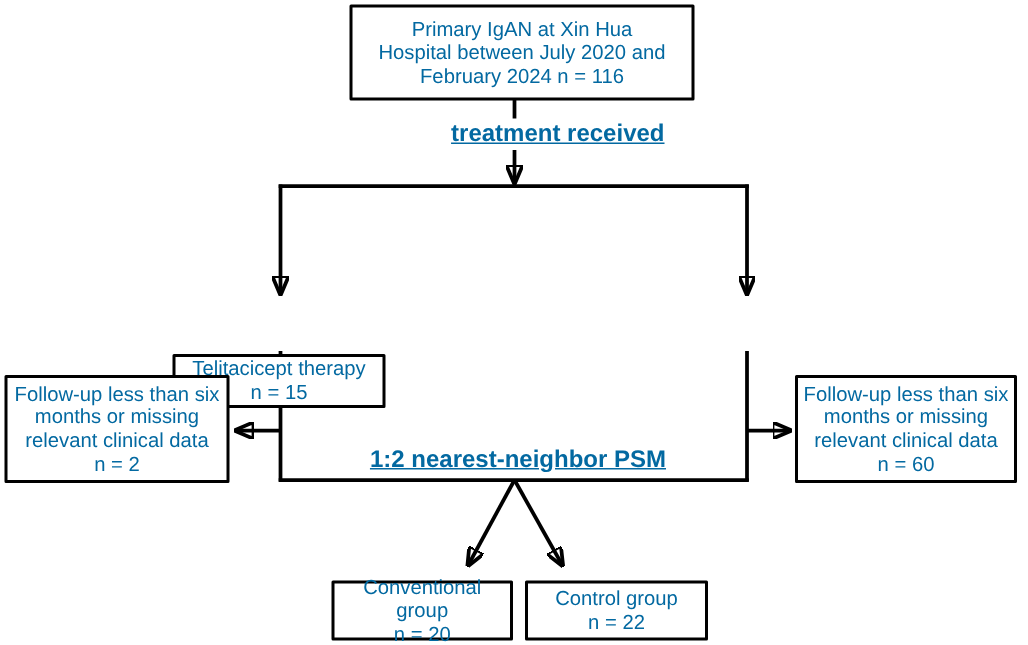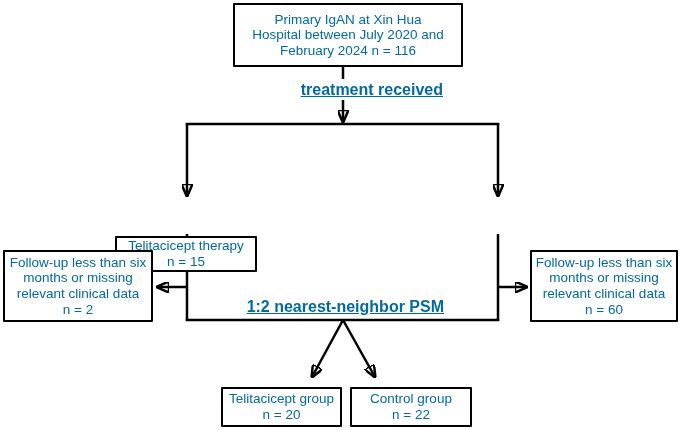--- a/index.html
+++ b/index.html
@@ -109,21 +109,21 @@
   <div class="box" style="left:530px; top:250px; width:148px; height:72px;">
     <div>Follow-up less than six</div>
     <div>months or missing</div>
     <div>relevant clinical data</div>
     <div>n = 60</div>
   </div>
 
   <div class="flow-label" style="left:244px; top:298px; width:200px;">1:2 nearest-neighbor PSM</div>
 
   <div class="box" style="left:221px; top:387px; width:121px; height:40px;">
-    <div>Telitacicept group</div>
+    <div>Conventional group</div>
     <div>n = 20</div>
   </div>
 
   <div class="box" style="left:350px; top:387px; width:122px; height:40px;">
     <div>Control group</div>
     <div>n = 22</div>
   </div>
 
 </div>
 

